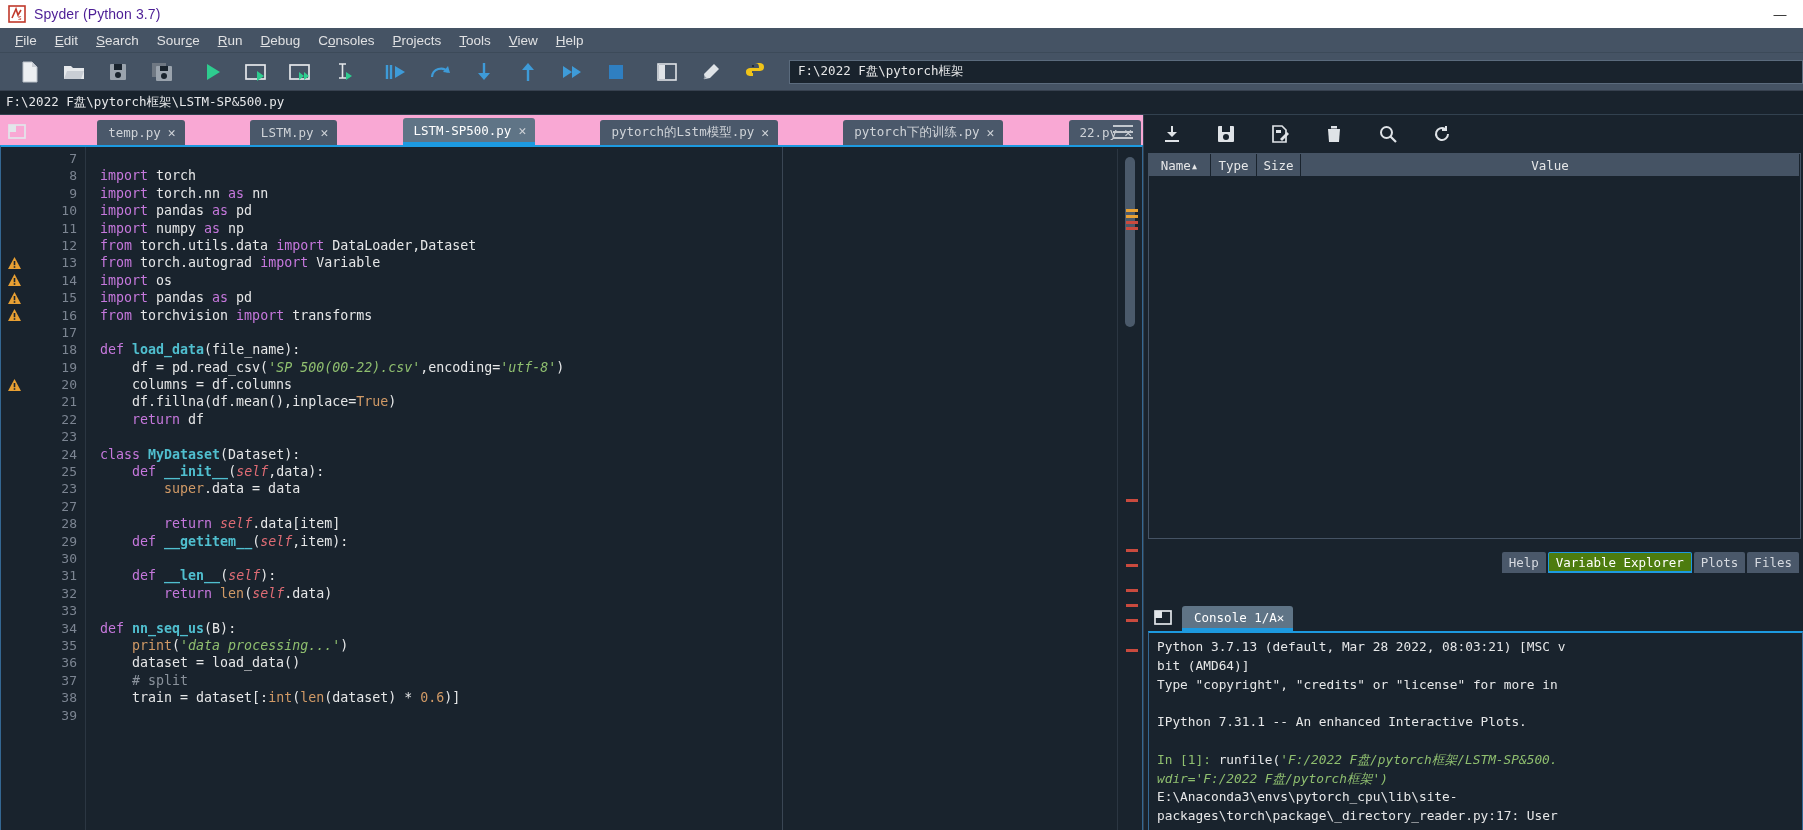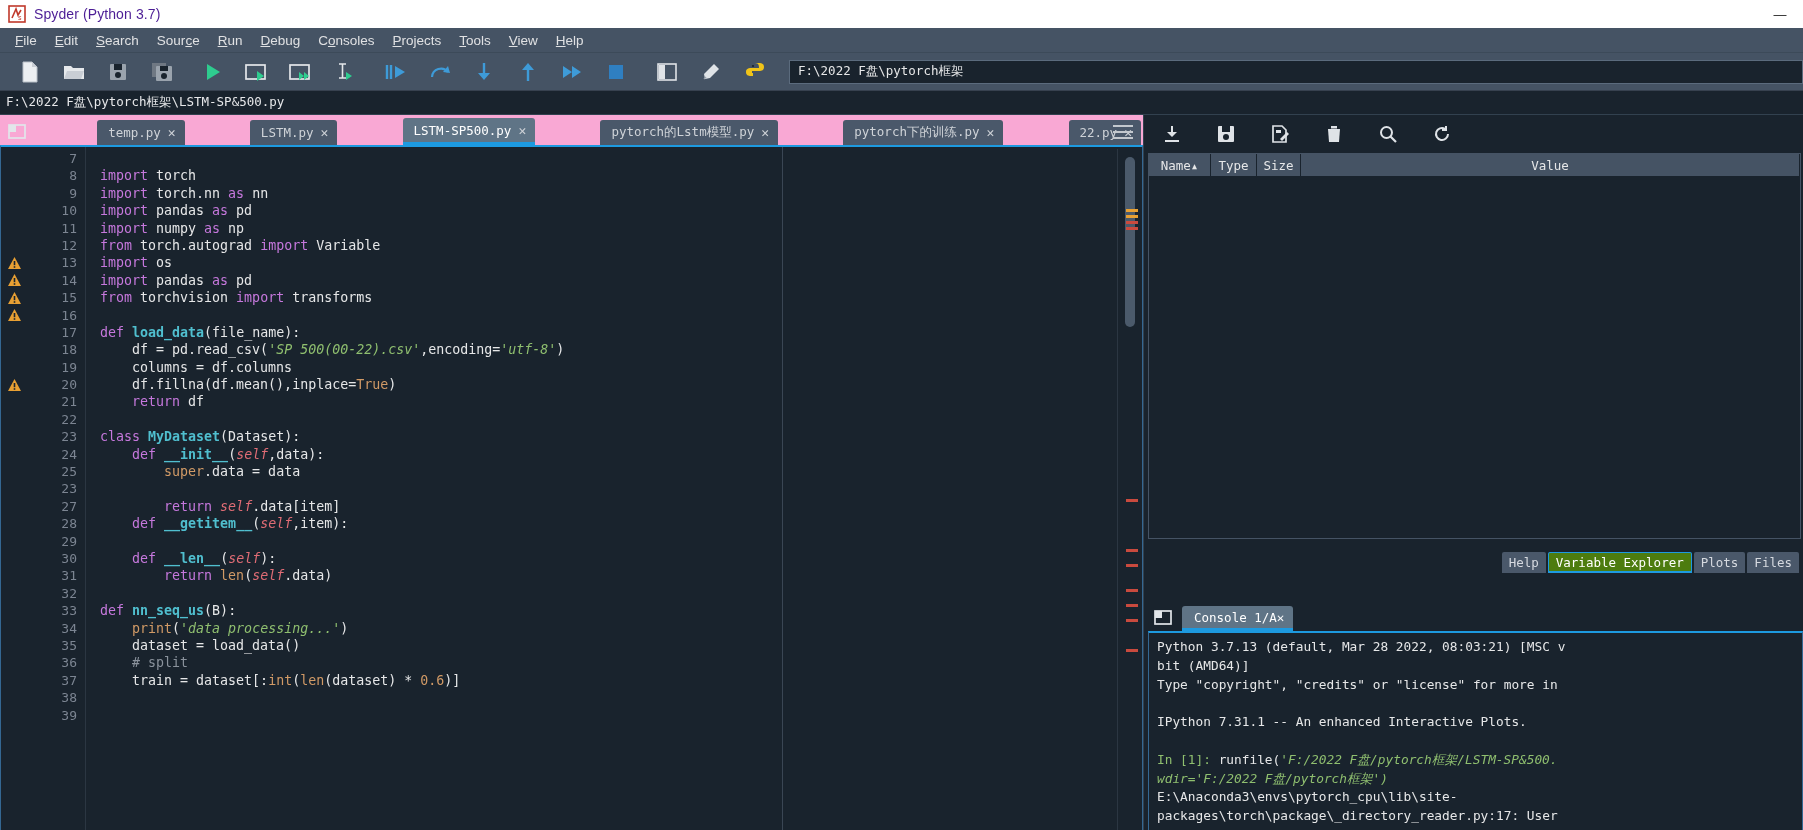--- a/index.html
+++ b/index.html
@@ -489,20 +489,21 @@
           <div>38</div>
           <div>39</div>
         </div>
       <div id="codearea">
         <div id="editmargin"></div>
       <div class="ln">&nbsp;</div>
           <div class="ln"><span class="k">import</span> torch</div>
           <div class="ln"><span class="k">import</span> torch.nn <span class="k">as</span> nn</div>
           <div class="ln"><span class="k">import</span> pandas <span class="k">as</span> pd</div>
           <div class="ln"><span class="k">import</span> numpy <span class="k">as</span> np</div>
+          <div class="ln"><span class="k">from</span> torch.utils.data <span class="k">import</span> DataLoader,Dataset</div>
           <div class="ln"><span class="k">from</span> torch.autograd <span class="k">import</span> Variable</div>
           <div class="ln"><span class="k">import</span> os</div>
           <div class="ln"><span class="k">import</span> pandas <span class="k">as</span> pd</div>
           <div class="ln"><span class="k">from</span> torchvision <span class="k">import</span> transforms</div>
           <div class="ln">&nbsp;</div>
           <div class="ln"><span class="k">def</span> <span class="fn">load_data</span>(file_name):</div>
           <div class="ln">    df = pd.read_csv(<span class="str">'SP 500(00-22).csv'</span>,encoding=<span class="str">'utf-8'</span>)</div>
           <div class="ln">    columns = df.columns</div>
           <div class="ln">    df.fillna(df.mean(),inplace=<span class="num">True</span>)</div>
           <div class="ln">    <span class="k">return</span> df</div>

